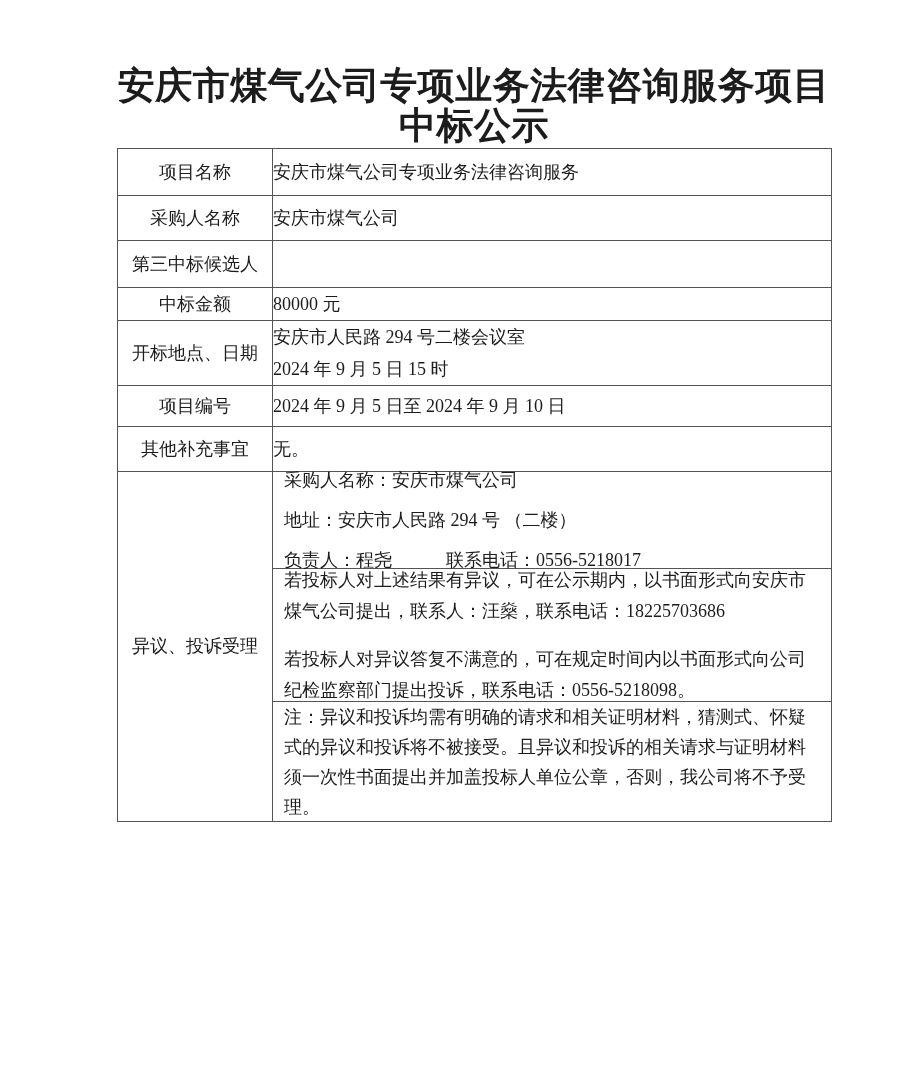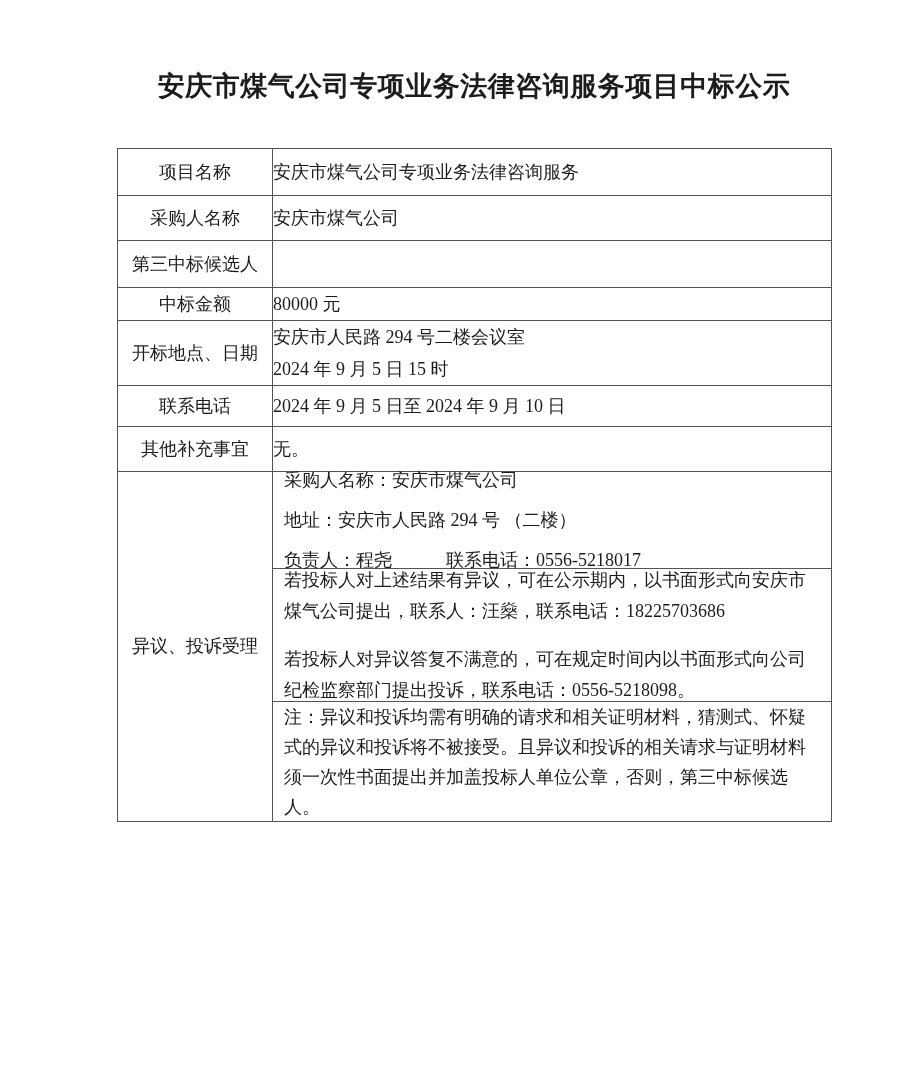--- a/index.html
+++ b/index.html
@@ -4,21 +4,21 @@
 <style>
   html,body{margin:0;padding:0;}
   body{
     width:900px;height:1084px;background:#ffffff;color:#1c1c1c;
     font-family:"Liberation Serif","DejaVu Serif",serif;
     -webkit-font-smoothing:antialiased;
   }
   .doc{width:714px;margin-left:117px;}
   .title{
     margin:0;padding-top:66px;height:54px;
-    font-size:27px;font-weight:bold;text-align:center;
+    font-size:37px;font-weight:bold;text-align:center;
     letter-spacing:0.5px;line-height:40px;
   }
   table.main{
     margin-top:28px;border-collapse:collapse;table-layout:fixed;width:714px;
   }
   table.main td{
     border:1px solid #545454;vertical-align:middle;
     font-size:18px;line-height:1.45;padding:0;
   }
   col.c1{width:155px;}
@@ -83,39 +83,39 @@
           <td class="val">80000 元</td>
         </tr>
         <tr>
           <td class="lbl">开标地点、日期</td>
           <td class="val">
             <div>安庆市人民路 294 号二楼会议室</div>
             <div>2024 年 9 月 5 日 15 时</div>
           </td>
         </tr>
         <tr>
-          <td class="lbl">联系电话</td>
+          <td class="lbl">项目编号</td>
           <td class="val">2024 年 9 月 5 日至 2024 年 9 月 10 日</td>
         </tr>
         <tr>
           <td class="lbl">其他补充事宜</td>
           <td class="val">无。</td>
         </tr>
         <tr id="objection-row">
         <td class="lbl">异议、投诉受理</td>
         <td class="obj-cell">
           <div class="sub sub1">
             <div>采购人名称：安庆市煤气公司</div>
             <div>地址：安庆市人民路 294 号 （二楼）</div>
             <div>负责人：程尧　　　联系电话：0556-5218017</div>
           </div>
           <div class="sub sub2">
             <p>若投标人对上述结果有异议，可在公示期内，以书面形式向安庆市煤气公司提出，联系人：汪燊，联系电话：18225703686</p>
             <p>若投标人对异议答复不满意的，可在规定时间内以书面形式向公司纪检监察部门提出投诉，联系电话：0556-5218098。</p>
           </div>
           <div class="sub sub3">
-            <p>注：异议和投诉均需有明确的请求和相关证明材料，猜测式、怀疑式的异议和投诉将不被接受。且异议和投诉的相关请求与证明材料须一次性书面提出并加盖投标人单位公章，否则，第三中标候选人。</p>
+            <p>注：异议和投诉均需有明确的请求和相关证明材料，猜测式、怀疑式的异议和投诉将不被接受。且异议和投诉的相关请求与证明材料须一次性书面提出并加盖投标人单位公章，否则，我公司将不予受理。</p>
           </div>
         </td>
       </tr>
     </tbody>
   </table>
 </div>
 
 </body></html>

